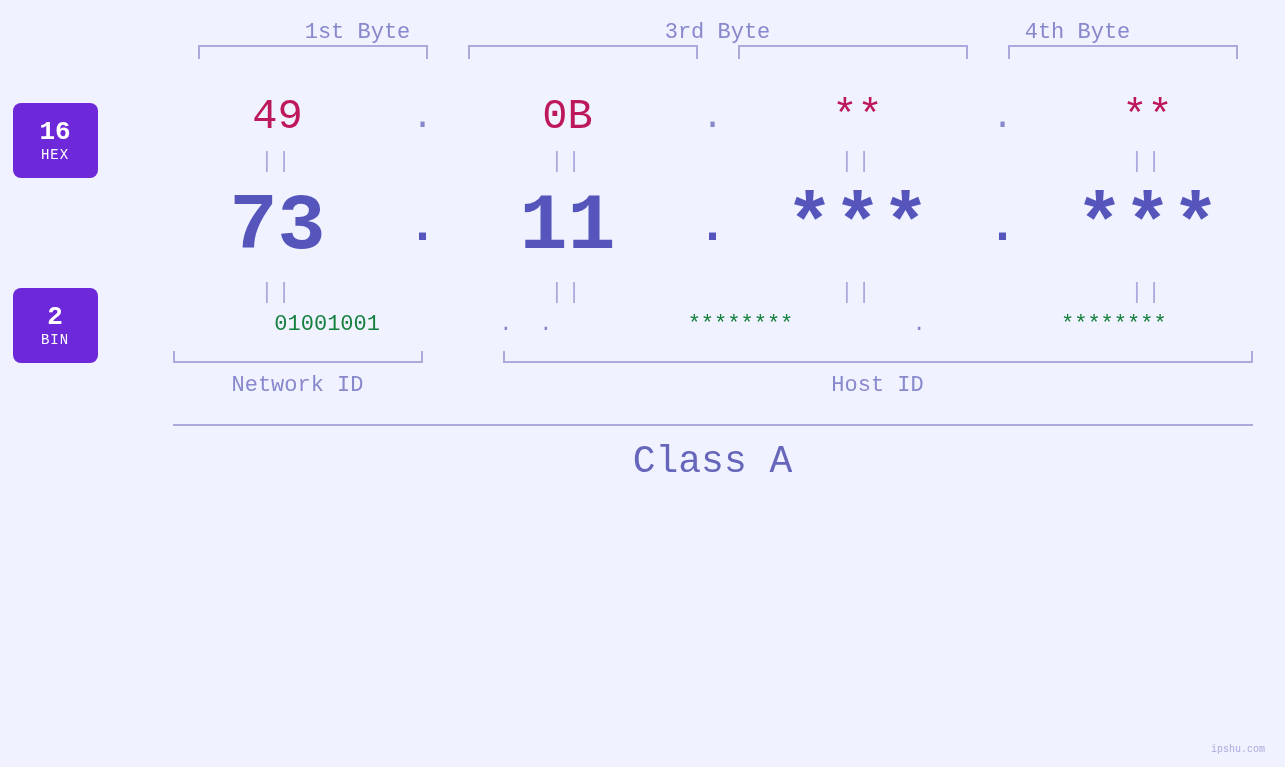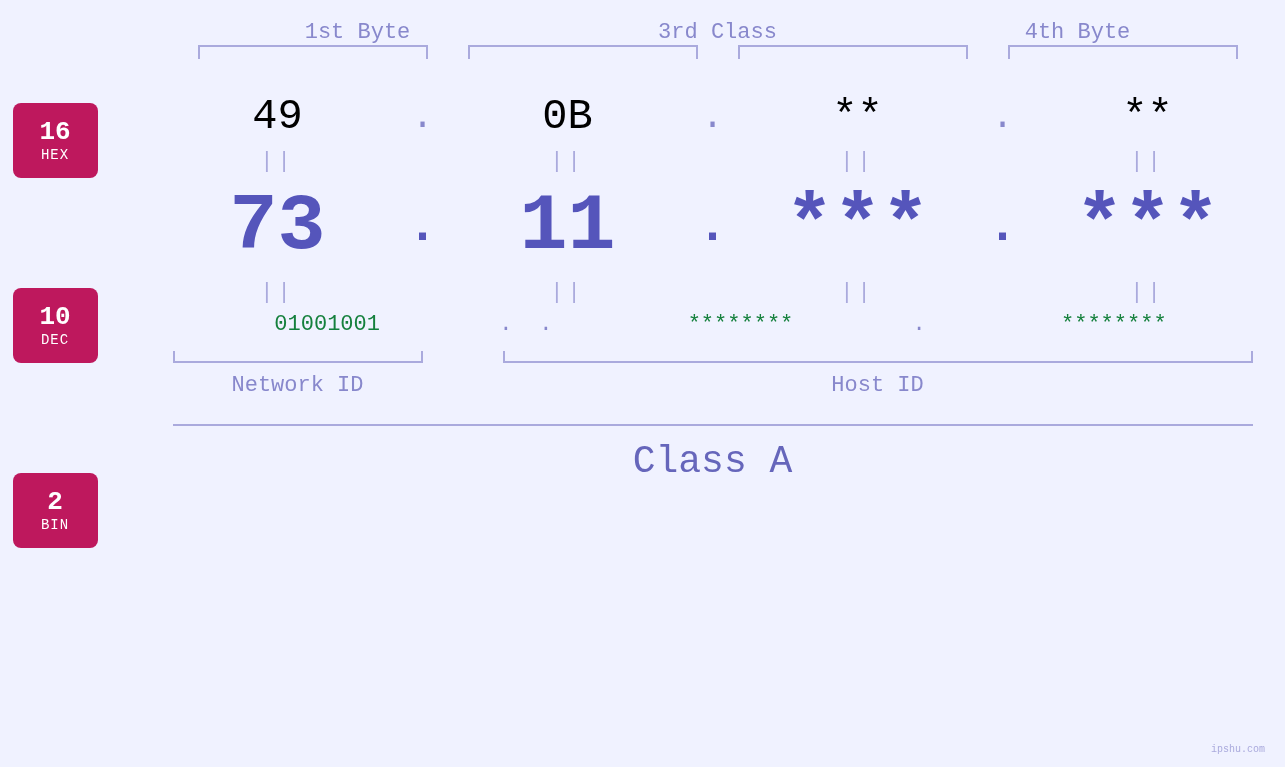--- a/index.html
+++ b/index.html
@@ -74,21 +74,21 @@
       width: 140px;
       display: flex;
       flex-direction: column;
       gap: 60px;
       padding-top: 10px;
     }
 
     .label-badge {
       width: 85px;
       height: 75px;
-      background: #be185d;
+      background: #6d28d9;
       border-radius: 8px;
       display: flex;
       flex-direction: column;
       align-items: center;
       justify-content: center;
       color: white;
     }
 
     .label-badge .num {
       font-size: 26px;
@@ -120,21 +120,21 @@
       text-align: center;
     }
 
     .dot-cell {
       width: 40px;
       text-align: center;
     }
 
     
     .hex-row .byte-val {
-      color: #000000;
+      color: #be185d;
       font-size: 42px;
       font-family: 'Courier New', Courier, monospace;
     }
 
     .hex-row .dot-val {
       color: #8888cc;
       font-size: 36px;
     }
 
     
@@ -195,43 +195,39 @@
       text-align: right;
     }
   </style>
 </head>
 <body>
 
 <div class="main-container">
 
   <div class="byte-headers">
     <div class="byte-header">1st Byte</div>
-    <div class="byte-header">3rd Class</div>
+    <div class="byte-header">3rd Byte</div>
     <div class="byte-header">4th Byte</div>
   </div>
 
   <div class="brackets-row">
     <div class="bracket"></div>
     <div class="bracket"></div>
     <div class="bracket"></div>
     <div class="bracket"></div>
   </div>
 
   <div class="content-area">
 
     <div class="labels-col">
       <div class="label-badge">
         <span class="num">16</span>
         <span class="base">HEX</span>
       </div>
       <div class="label-badge" style="margin-top: 50px;">
-        <span class="num">10</span>
-        <span class="base">DEC</span>
-      </div>
-      <div class="label-badge" style="margin-top: 50px;">
         <span class="num">2</span>
         <span class="base">BIN</span>
       </div>
     </div>
 
     <div class="rows-area">
 
       <div class="data-row hex-row">
         <div class="byte-cell">
           <span class="byte-val">49</span>

